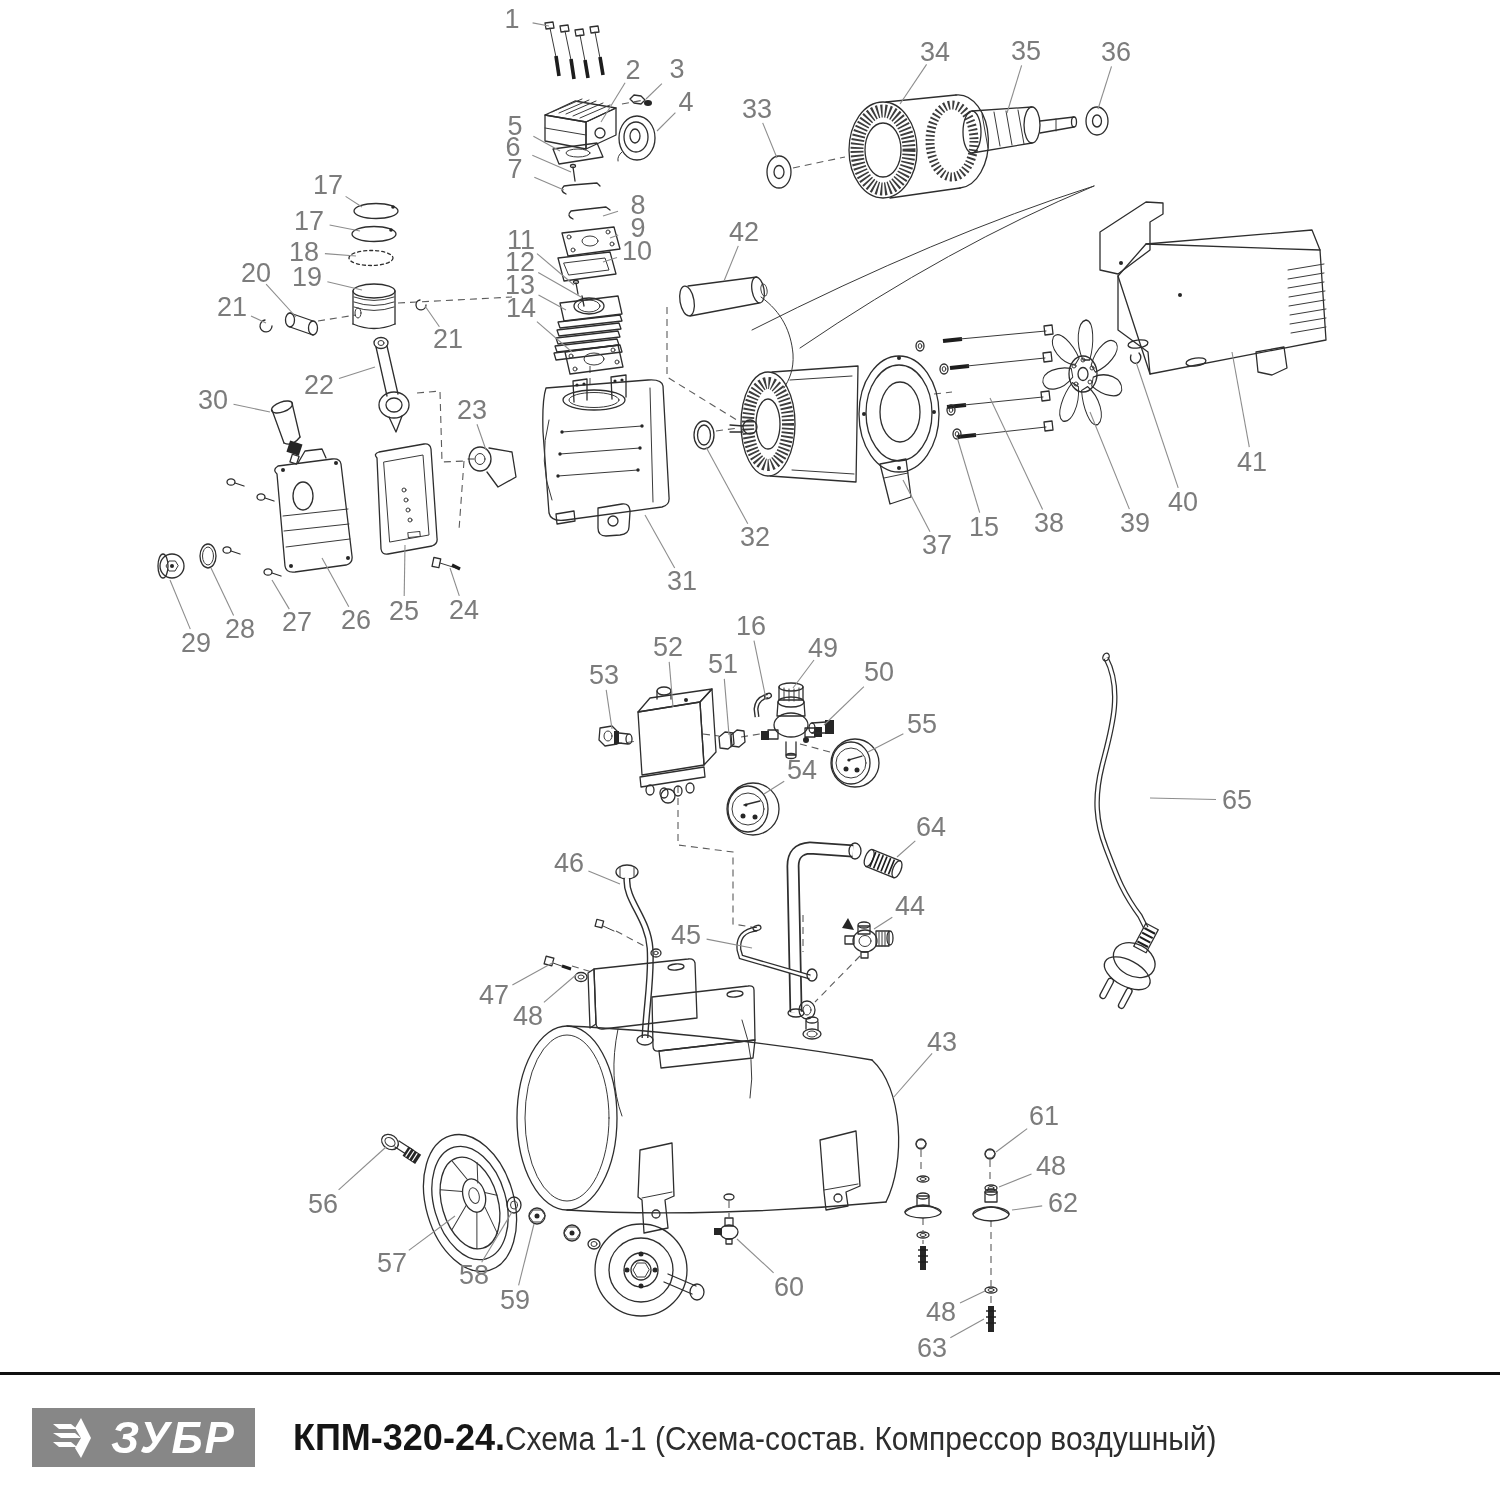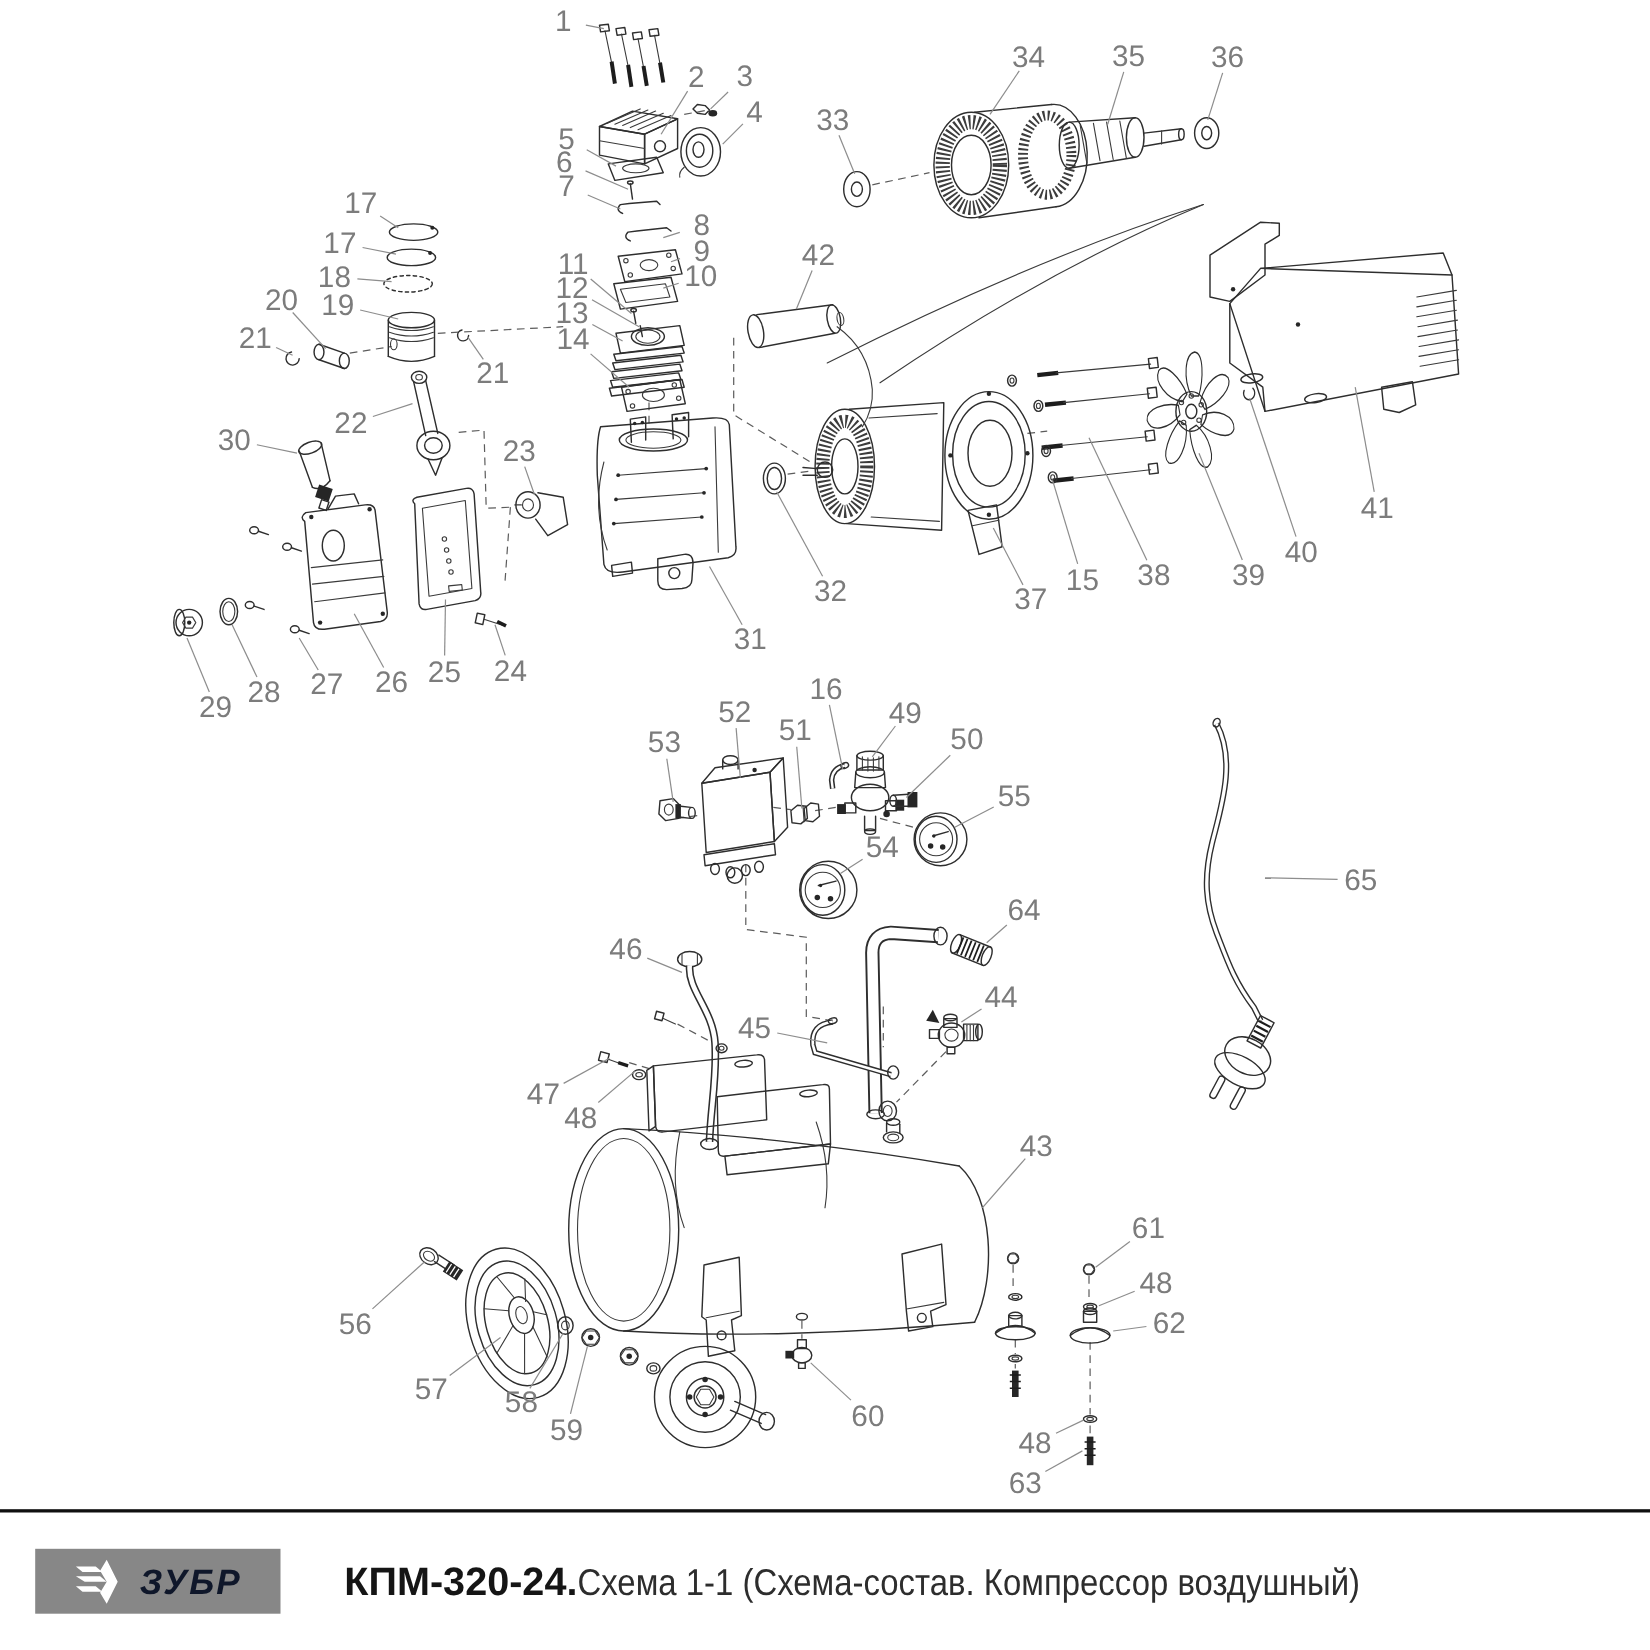--- a/index.html
+++ b/index.html
@@ -14,24 +14,24 @@
   .lam{fill:none;stroke:#3c3c3c;}
   #labels text{font-family:"Liberation Sans",sans-serif;font-size:27px;fill:#7c7c7c;
                text-anchor:middle;dominant-baseline:central;}
   #leaders line{stroke:#8d8d8d;stroke-width:1.1;}
   
   .footer{position:absolute;left:0;top:1372px;width:1500px;height:128px;
           border-top:3px solid #101010;box-sizing:border-box;
           display:flex;align-items:center;padding-left:32px;gap:38px;background:#fff;}
   .logo{width:223px;height:59px;background:#878787;display:flex;align-items:center;
         justify-content:center;gap:8px;flex:0 0 auto;}
-  .logo-text{color:#0f172a;font-weight:bold;font-style:italic;font-size:32px;
+  .logo-text{color:#ffffff;font-weight:bold;font-style:italic;font-size:44px;
              letter-spacing:2px;line-height:1;}
   .title{white-space:nowrap;}
-  .t-bold{font-weight:bold;font-size:36px;color:#151515;margin-left:20px;}
+  .t-bold{font-weight:bold;font-size:36px;color:#151515;}
   .t-rest{display:inline-block;font-size:34px;color:#2d2d2d;transform:scaleX(.88);
           transform-origin:left center;}
 </style>
 </head>
 <body>
 
 <div class="page">
 
 <svg id="diagram" width="1500" height="1372" viewBox="0 0 1500 1372" xmlns="http://www.w3.org/2000/svg">
 

